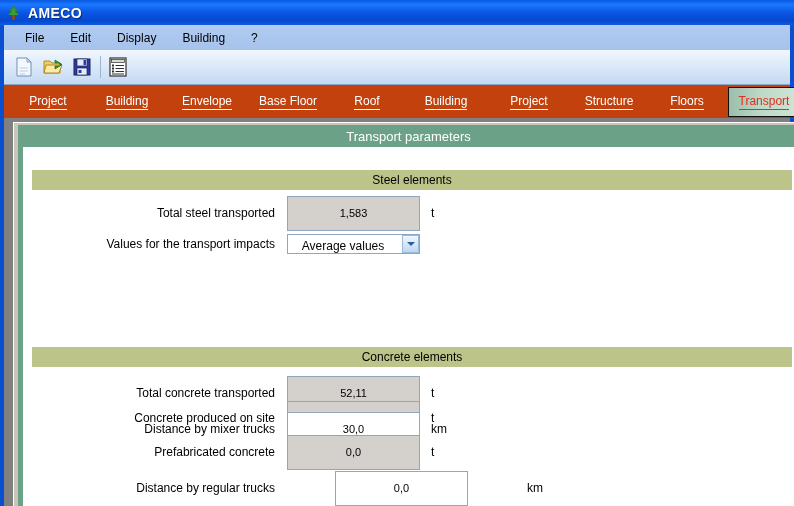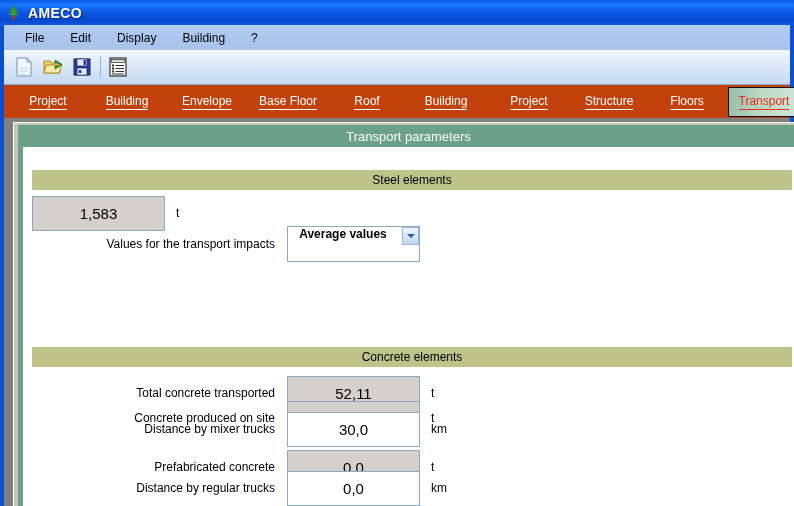--- a/index.html
+++ b/index.html
@@ -211,21 +211,21 @@
     font-size: 12px;
     color: #000;
     box-sizing: border-box;
     white-space: nowrap;
   }
   .field {
     width: 133px;
     height: 35px;
     border: 1px solid #8fa8c0;
     box-sizing: border-box;
-    font-size: 15px;
+    font-size: 11px;
     text-align: center;
     line-height: 17px;
     color: #000;
     font-family: "Liberation Sans", sans-serif;
     padding: 0;
     outline: none;
   }
   .field.readonly {
     background: #d4d0cc;
   }
@@ -235,28 +235,27 @@
   .unit {
     margin-left: 11px;
     font-size: 12px;
     color: #000;
     white-space: nowrap;
   }
 
   
   .combo {
     width: 133px;
-    height: 36px;
+    height: 20px;
     border: 1px solid #8fa8c0;
     background: #ffffff;
     box-sizing: border-box;
     display: flex;
-    align-items: flex-start;
+    align-items: flex-end;
     position: relative;
-    font-weight: bold;
   }
   .combo-text {
     flex: 1;
     text-align: center;
     font-size: 12px;
     color: #000;
     padding-right: 4px;
   }
   .combo-btn {
     width: 17px;
@@ -380,20 +379,21 @@
   </div>
 
   <div class="panel-outer">
     <div class="panel-inner">
 
       <div class="panel-title">Transport parameters</div>
 
       <div class="section-head" style="left:9px; top:45px; width:760px;">Steel elements</div>
 
       <div class="row" style="left:9px; top:78px;">
+        <span class="row-label">Total steel transported</span>
         <input class="field readonly" type="text" readonly="" value="1,583" style="">
         <span class="unit">t</span>
       </div>
 
       <div class="row" style="left:9px; top:109px;">
         <span class="row-label">Values for the transport impacts</span>
         <div class="combo">
           <span class="combo-text">Average values</span>
           <span class="combo-btn">
               <span class="chev"></span>
@@ -414,27 +414,27 @@
         <input class="field readonly" type="text" readonly="" value="52,11" style="">
         <span class="unit">t</span>
       </div>
 
       <div class="row" style="left:9px; top:294px;">
         <span class="row-label">Distance by mixer trucks</span>
         <input class="field editable" type="text" value="30,0" style="">
         <span class="unit">km</span>
       </div>
 
-      <div class="row" style="left:9px; top:332px;">
+      <div class="row" style="left:9px; top:317px;">
         <span class="row-label">Prefabricated concrete</span>
         <input class="field readonly" type="text" readonly="" value="0,0" style="">
         <span class="unit">t</span>
       </div>
 
-      <div class="row" style="left:9px; top:353px;">
+      <div class="row" style="left:9px; top:353px;gap:48px;">
         <span class="row-label">Distance by regular trucks</span>
         <input class="field editable" type="text" value="0,0" style="">
         <span class="unit">km</span>
       </div>
 
     </div>
   </div>
 </div>
 
 </body></html>

